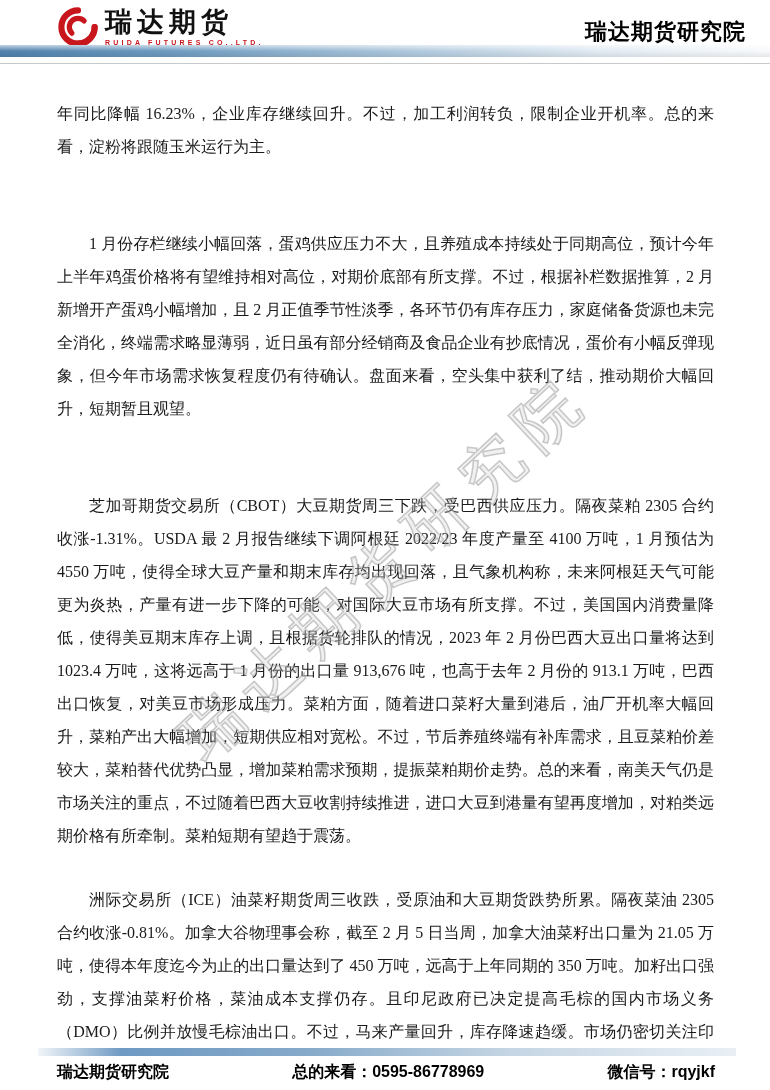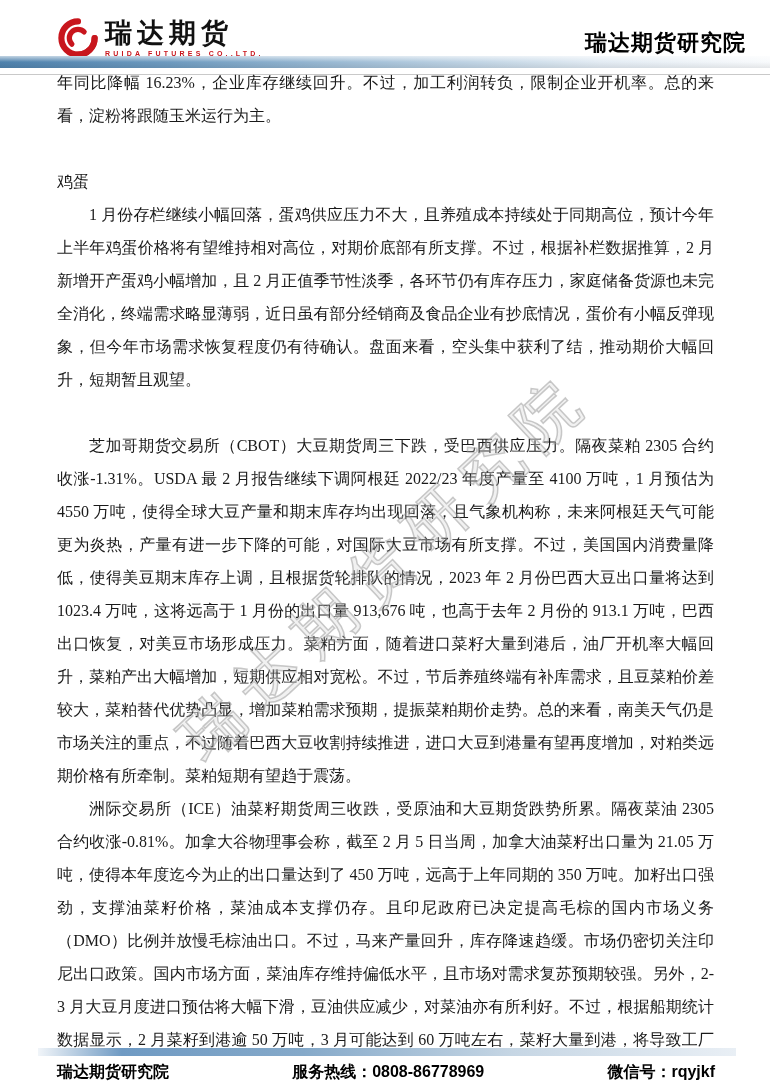--- a/index.html
+++ b/index.html
@@ -9,21 +9,21 @@
     width: 770px;
     height: 1090px;
     margin: 0 auto;
     background: #ffffff;
     overflow: hidden;
     font-family: "Liberation Serif", "DejaVu Serif", serif;
     color: #1a1a1a;
   }
 
   
-  .header { position: absolute; top: 12px; left: 0; right: 0; height: 61px; }
+  .header { position: absolute; top: 1px; left: 0; right: 0; height: 61px; }
   .brand { position: absolute; left: 57px; top: 5px; display: flex; align-items: flex-start; }
   .brand-mark { width: 42px; height: 42px; margin-right: 6px; }
   .brand-text { display: flex; flex-direction: column; }
   .brand-cn {
     font-family: "Liberation Sans", "DejaVu Sans", sans-serif;
     font-weight: 700; font-size: 27px; letter-spacing: 5px; color: #111; line-height: 1.2;
   }
   .brand-en {
     font-family: "Liberation Sans", "DejaVu Sans", sans-serif;
     font-size: 7px; letter-spacing: 3.2px; color: #c8161d; margin-top: 1px; font-weight: 700;
@@ -52,21 +52,21 @@
     color: rgba(190,190,190,0.22);
     -webkit-text-stroke: 1.5px rgba(150,150,150,0.50);
     z-index: 3; pointer-events: none;
   }
 
   
   .content {
     position: absolute; left: 57px; right: 56px; top: 66px; z-index: 1;
     font-size: 16px; line-height: 33px; text-align: justify;
   }
-  .para { text-align: justify; }
+  .para { text-align: justify; margin-top: 31px; }
   .para.indent { text-indent: 2em; }
   .heading { font-size: 16px; }
   .spacer { height: 33px; }
 
   
   .footer { position: absolute; left: 0; right: 0; bottom: 0; height: 42px; z-index: 2; background:#fff; }
   .footer-bar {
     position: absolute; left: 38px; right: 34px; top: 0; height: 8px;
     background: linear-gradient(to right, #f1f5f9 0%, #6f9ac3 12%, #85a9c9 38%, #c6d6e4 68%, #e9eff5 100%);
   }
@@ -98,31 +98,30 @@
     <div class="header-bar"></div>
     <div class="header-line"></div>
   </div>
 
   <div class="watermark">瑞达期货研究院</div>
 
   <div class="content">
     <p class="para">年同比降幅 16.23%，企业库存继续回升。不过，加工利润转负，限制企业开机率。总的来看，淀粉将跟随玉米运行为主。</p>
     <div class="spacer"></div>
 
-    <p class="heading">鸡蛋</p>
     <p class="para indent">1 月份存栏继续小幅回落，蛋鸡供应压力不大，且养殖成本持续处于同期高位，预计今年上半年鸡蛋价格将有望维持相对高位，对期价底部有所支撑。不过，根据补栏数据推算，2 月新增开产蛋鸡小幅增加，且 2 月正值季节性淡季，各环节仍有库存压力，家庭储备货源也未完全消化，终端需求略显薄弱，近日虽有部分经销商及食品企业有抄底情况，蛋价有小幅反弹现象，但今年市场需求恢复程度仍有待确认。盘面来看，空头集中获利了结，推动期价大幅回升，短期暂且观望。</p>
     <div class="spacer"></div>
 
     <p class="para indent">芝加哥期货交易所（CBOT）大豆期货周三下跌，受巴西供应压力。隔夜菜粕 2305 合约收涨-1.31%。USDA 最 2 月报告继续下调阿根廷 2022/23 年度产量至 4100 万吨，1 月预估为 4550 万吨，使得全球大豆产量和期末库存均出现回落，且气象机构称，未来阿根廷天气可能更为炎热，产量有进一步下降的可能，对国际大豆市场有所支撑。不过，美国国内消费量降低，使得美豆期末库存上调，且根据货轮排队的情况，2023 年 2 月份巴西大豆出口量将达到 1023.4 万吨，这将远高于 1 月份的出口量 913,676 吨，也高于去年 2 月份的 913.1 万吨，巴西出口恢复，对美豆市场形成压力。菜粕方面，随着进口菜籽大量到港后，油厂开机率大幅回升，菜粕产出大幅增加，短期供应相对宽松。不过，节后养殖终端有补库需求，且豆菜粕价差较大，菜粕替代优势凸显，增加菜粕需求预期，提振菜粕期价走势。总的来看，南美天气仍是市场关注的重点，不过随着巴西大豆收割持续推进，进口大豆到港量有望再度增加，对粕类远期价格有所牵制。菜粕短期有望趋于震荡。</p>
 
     <p class="para indent">洲际交易所（ICE）油菜籽期货周三收跌，受原油和大豆期货跌势所累。隔夜菜油 2305 合约收涨-0.81%。加拿大谷物理事会称，截至 2 月 5 日当周，加拿大油菜籽出口量为 21.05 万吨，使得本年度迄今为止的出口量达到了 450 万吨，远高于上年同期的 350 万吨。加籽出口强劲，支撑油菜籽价格，菜油成本支撑仍存。且印尼政府已决定提高毛棕的国内市场义务（DMO）比例并放慢毛棕油出口。不过，马来产量回升，库存降速趋缓。市场仍密切关注印尼出口政策。国内市场方面，菜油库存维持偏低水平，且市场对需求复苏预期较强。另外，2-3 月大豆月度进口预估将大幅下滑，豆油供应减少，对菜油亦有所利好。不过，根据船期统计数据显示，2 月菜籽到港逾 50 万吨，3 月可能达到 60 万吨左右，菜籽大量到港，将导致工厂维持较高</p>
   </div>
 
   <div class="footer">
     <div class="footer-bar"></div>
     <div class="footer-row">
       <span>瑞达期货研究院</span>
-      <span><span>服务热线：</span><span>0808-86778969</span></span>
+      <span><span>总的来看：</span><span>0595-86778969</span></span>
       <span><span>微信号：</span><span>rqyjkf</span></span>
     </div>
   </div>
 
 </div>
 
 </body></html>

